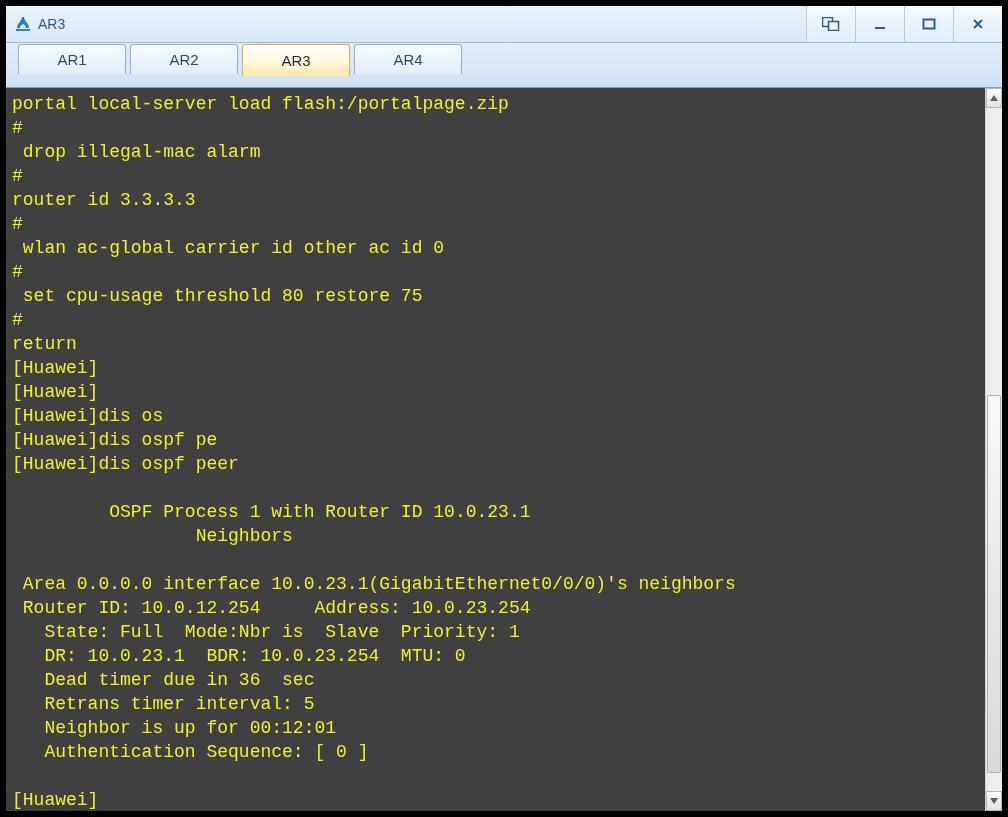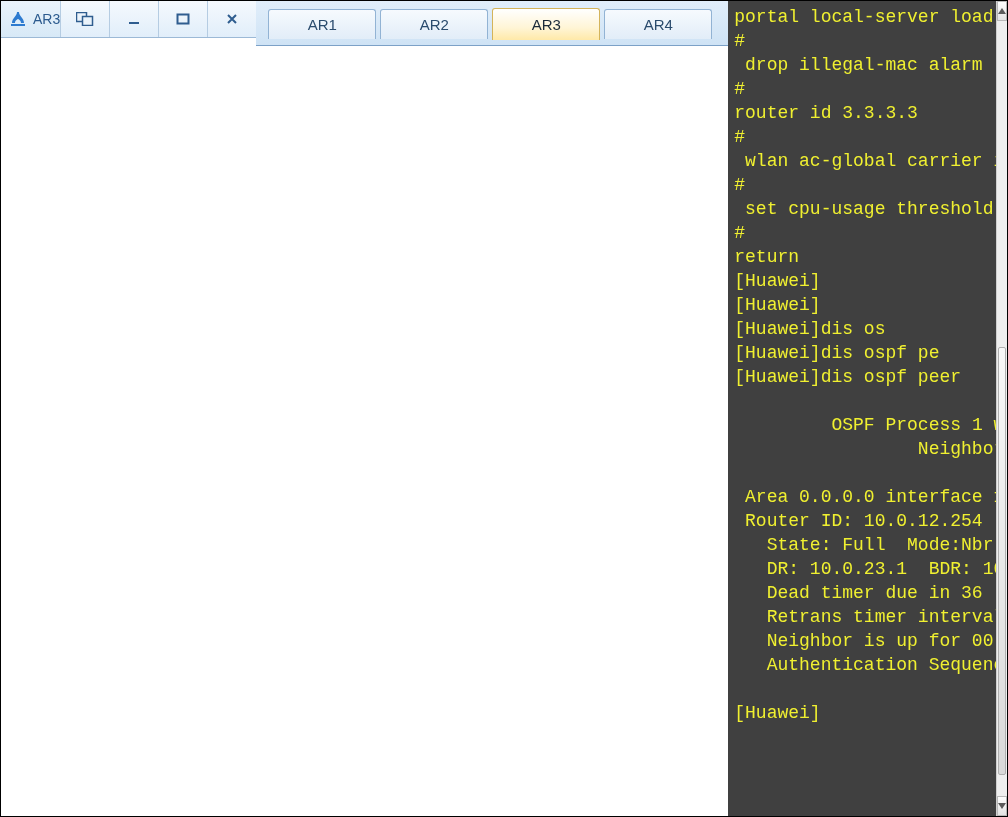--- a/index.html
+++ b/index.html
@@ -7,24 +7,24 @@
   padding: 0;
   font-family: "Segoe UI", Tahoma, sans-serif;
   font-size: 13px;
   background: #e8e8e8;
 }
 .window {
   position: relative;
   box-sizing: border-box;
   width: 1008px;
   height: 817px;
-  border: 1px solid #000000;
+  border: 6px solid #000000;
   background: #ffffff;
   display: flex;
-  flex-direction: row;
+  flex-direction: column;
 }
 .titlebar {
   height: 36px;
   background: linear-gradient(#eaf3fb, #d7e9f7);
   display: flex;
   align-items: center;
   border-bottom: 1px solid #9cb9d6;
 }
 .titlebar .app-icon {
   width: 18px;
@@ -54,21 +54,21 @@
   color: #2f5d8f;
   font-family: sans-serif;
   font-size: 15px;
   background: linear-gradient(#f5f9fd, #e1eefa);
 }
 .win-btn svg { display: block; }
 .tabstrip {
   height: 44px;
   background: linear-gradient(#e1eefa, #cfe3f5);
   display: flex;
-  align-items: center;
+  align-items: flex-start;
   padding: 0 12px;
   border-bottom: 1px solid #7ca1c7;
   gap: 0;
 }
 .tab {
   box-sizing: border-box;
   height: 30px;
   min-width: 108px;
   padding: 0 18px;
   border: 1px solid #92b3d4;

